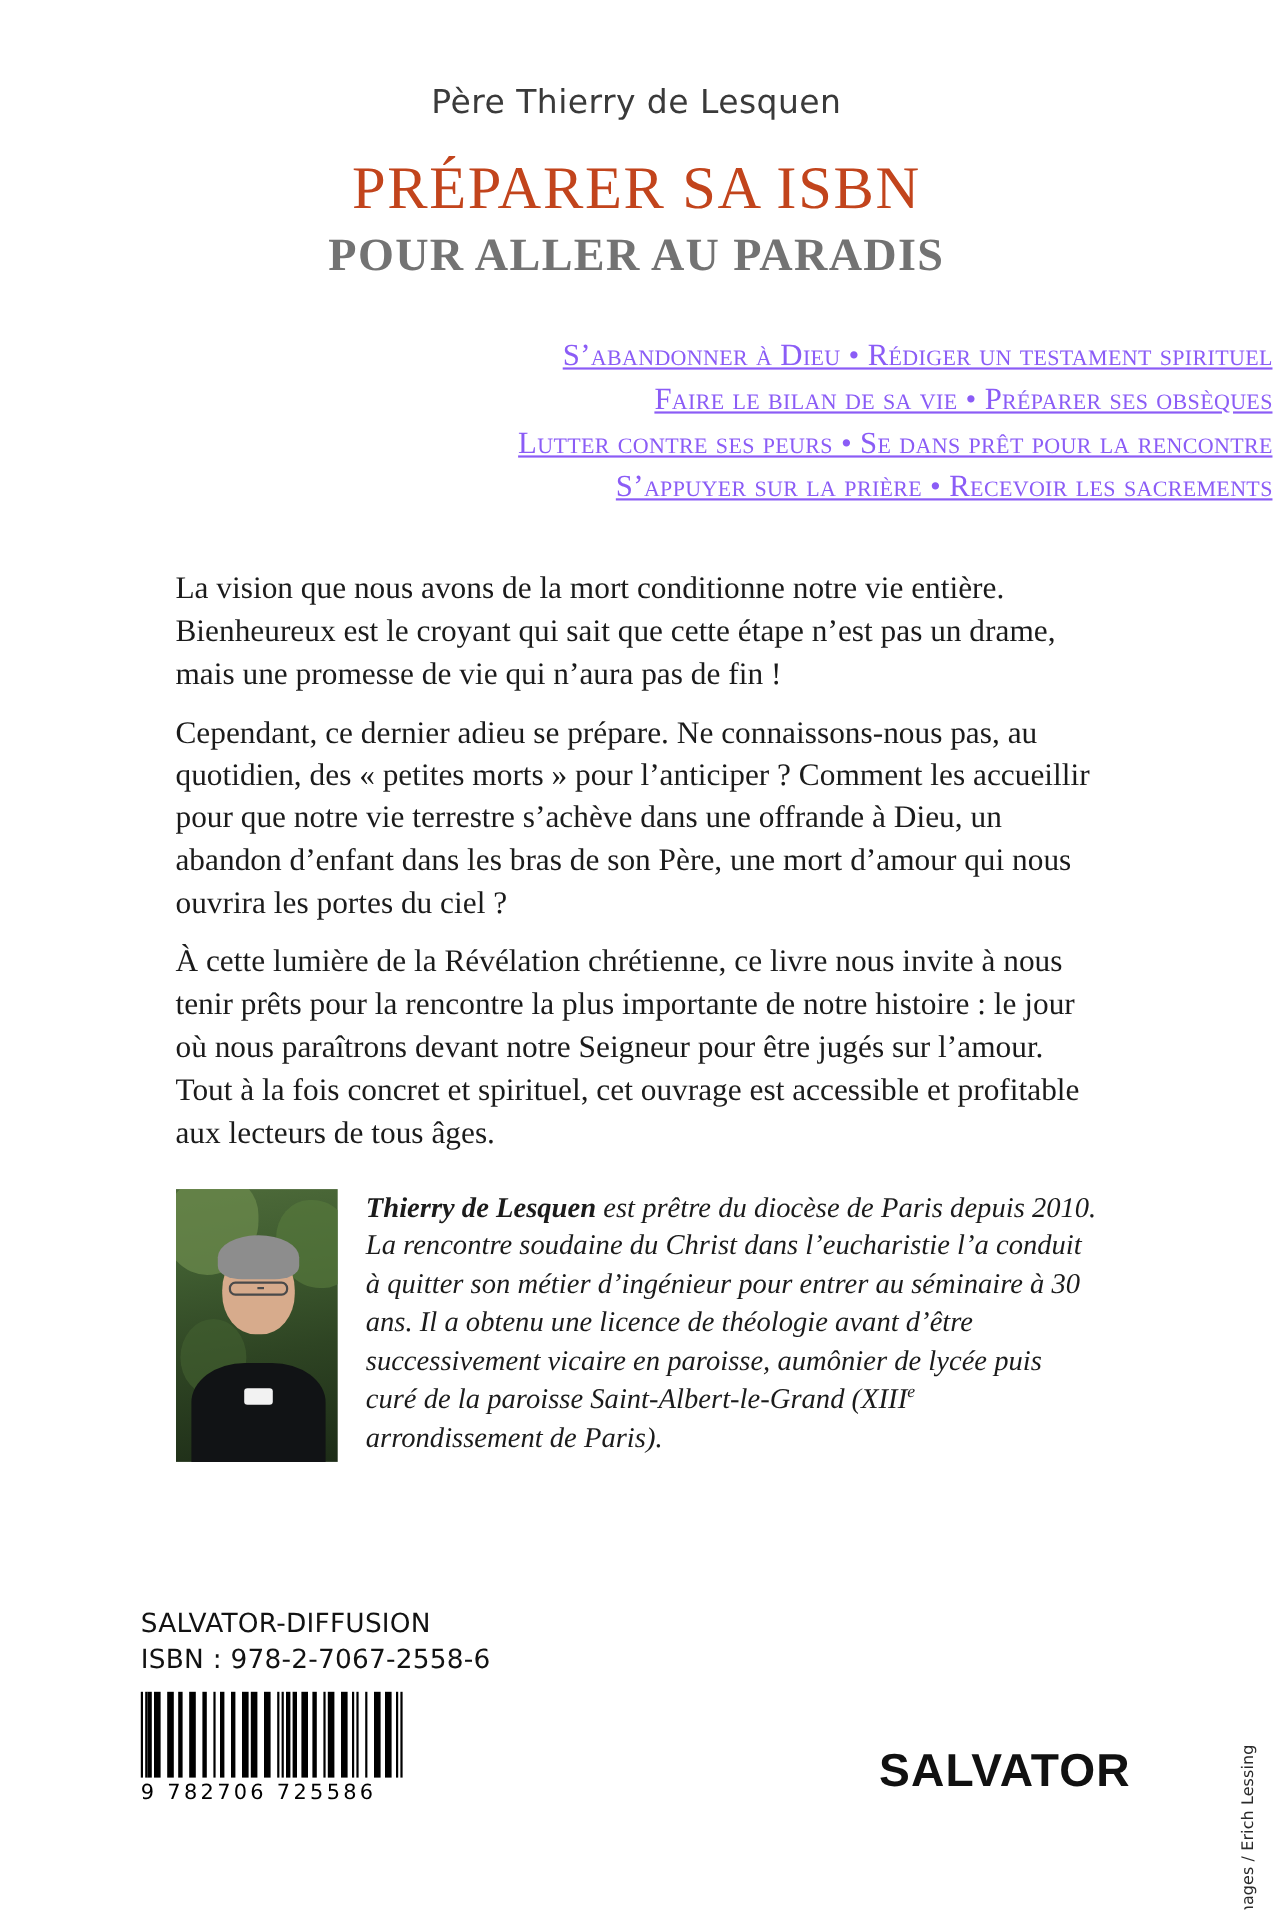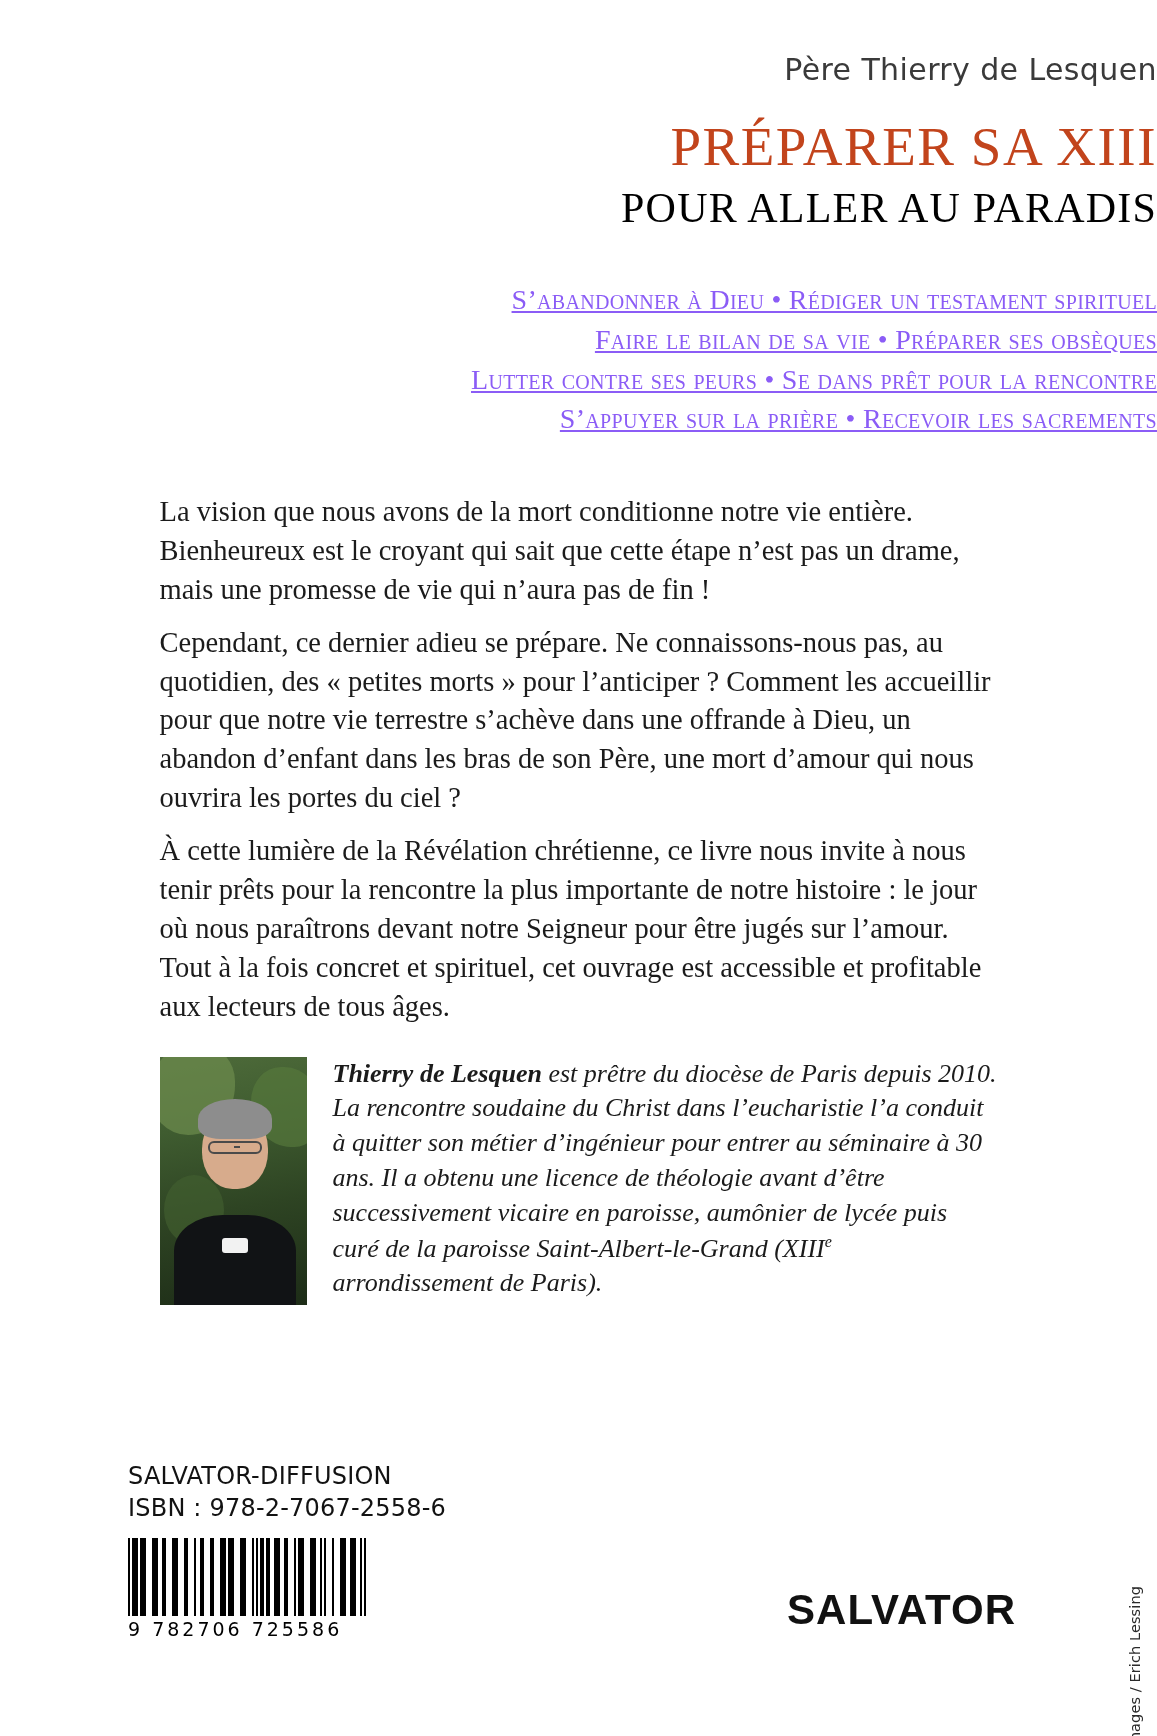--- a/index.html
+++ b/index.html
@@ -18,22 +18,22 @@
 
   .page {
     position: relative;
     width: 1157px;
     height: 1736px;
     box-sizing: border-box;
   }
 
   
   .header {
-    padding-top: 52px;
-    text-align: right;
+    padding-top: 76px;
+    text-align: center;
   }
   .author-line {
     font-family: "DejaVu Sans", sans-serif;
     font-size: 30px;
     font-weight: 400;
     color: #3a3a3a;
     letter-spacing: 0.4px;
   }
   .title-main {
     margin-top: 28px;
@@ -41,22 +41,22 @@
     font-size: 55px;
     letter-spacing: 1.5px;
     color: #c2441c;
     font-weight: 400;
   }
   .title-sub {
     margin-top: 6px;
     font-family: "Liberation Serif", serif;
     font-size: 42px;
     letter-spacing: 1.2px;
-    color: #000000;
-    font-weight: 400;
+    color: #737373;
+    font-weight: 700;
   }
 
   
   .topics {
     margin-top: 48px;
     text-align: right;
     color: #8b5cf6;
     font-family: "Liberation Serif", serif;
     font-size: 28px;
     line-height: 1.42;
@@ -194,21 +194,21 @@
   .barcode-digits {
     font-family: "DejaVu Sans", sans-serif;
     font-size: 19px;
     letter-spacing: 3px;
     margin-top: 2px;
     color: #000;
   }
 
   .publisher {
     position: absolute;
-    right: 12px;
+    right: 0;
     bottom: 6px;
     font-family: "Liberation Sans", sans-serif;
     font-weight: bold;
     font-size: 42px;
     letter-spacing: 1px;
     color: #111;
   }
 
   
   .credits {
@@ -224,21 +224,21 @@
     letter-spacing: .1px;
   }
 </style>
 </head>
 <body>
 
 <div class="page">
 
   <div class="header">
     <div class="author-line">Père Thierry de Lesquen</div>
-    <div class="title-main">PRÉPARER SA XIII</div>
+    <div class="title-main">PRÉPARER SA ISBN</div>
     <div class="title-sub">POUR ALLER AU PARADIS</div>
   </div>
 
   <div class="topics">
     <div class="line small-caps">S’abandonner à Dieu • Rédiger un testament spirituel</div>
     <div class="line small-caps">Faire le bilan de sa vie • Préparer ses obsèques</div>
     <div class="line small-caps">Lutter contre ses peurs • Se dans prêt pour la rencontre</div>
     <div class="line small-caps">S’appuyer sur la prière • Recevoir les sacrements</div>
   </div>
 

